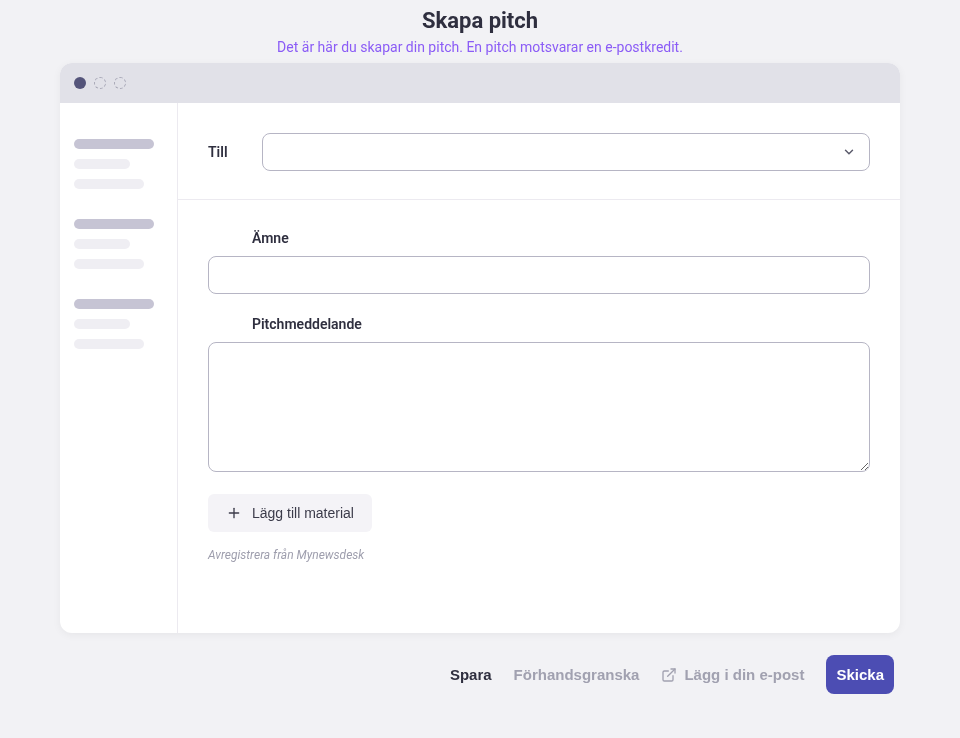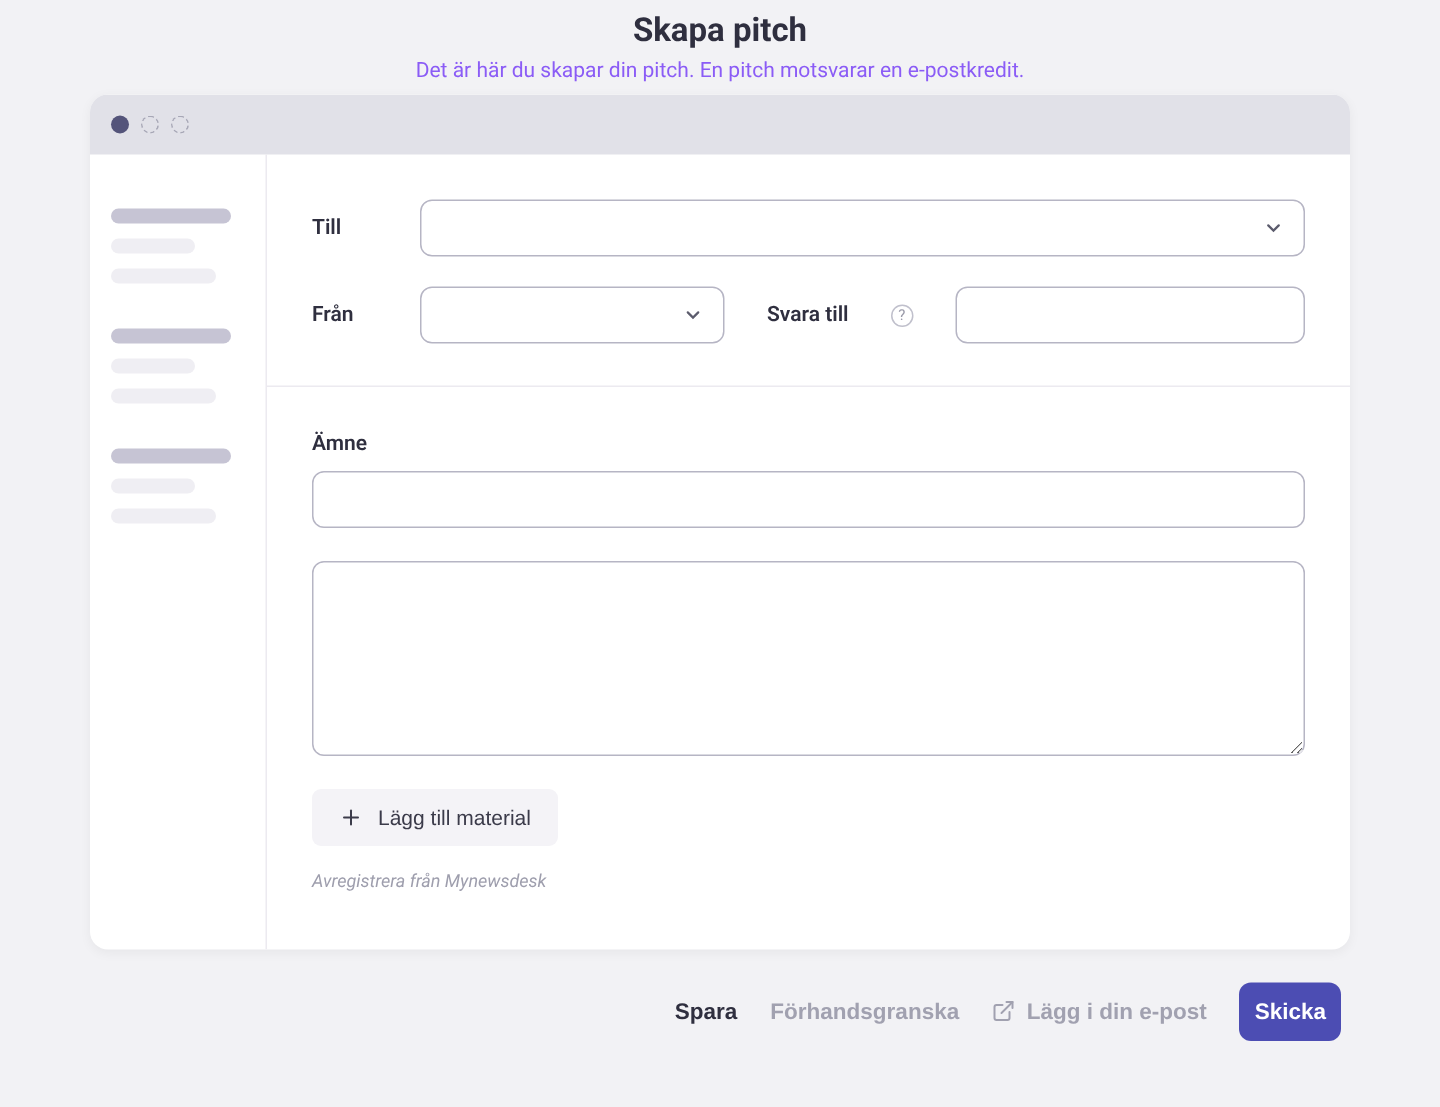--- a/index.html
+++ b/index.html
@@ -107,21 +107,21 @@
       padding: 30px 30px 28px 30px;
     }
 
     .section + .section {
       border-top: 1px solid #eceaf0;
     }
 
     .row {
       display: flex;
       align-items: center;
-      gap: 28px;
+      gap: 10px;
       margin-bottom: 20px;
     }
     .row:last-child { margin-bottom: 0; }
 
     .label {
       font-size: 14px;
       font-weight: 600;
       color: #2f2f3f;
       min-width: 44px;
     }
@@ -178,20 +178,21 @@
       color: #9999a8;
       cursor: help;
     }
 
     .block-label {
       font-size: 14px;
       font-weight: 600;
       color: #2f2f3f;
       margin-bottom: 10px;
       display: block;
+      margin-left: 44px;
     }
 
     textarea {
       resize: both;
       min-height: 130px;
     }
 
     .add-material-btn {
       margin-top: 18px;
       background: #f4f3f7;
@@ -224,21 +225,21 @@
       padding: 22px 6px 0 0;
     }
 
     .footer-btn {
       font-size: 15px;
       font-weight: 600;
       background: none;
       border: none;
       cursor: pointer;
       display: inline-flex;
-      align-items: flex-start;
+      align-items: center;
       gap: 7px;
     }
 
     .btn-dark { color: #2f2f3f; }
     .btn-muted { color: #a1a1b0; font-weight: 700; }
 
     .btn-primary {
       background: #4c4db3;
       color: #fff;
       padding: 11px 10px;
@@ -297,45 +298,30 @@
                 <span></span>
               </div>
             <span class="chevron">
               <svg width="14" height="14" viewBox="0 0 24 24" fill="none" stroke="currentColor" stroke-width="2.5" stroke-linecap="round">
                   <polyline points="6 9 12 15 18 9"></polyline>
                 </svg>
             </span>
           </div>
         </div>
 
-        <div class="row">
-          <span class="label">Från</span>
-          <div class="select-wrap" style="max-width:256px;">
-            <div class="pseudo-select">
-                <span></span>
-              </div>
-            <span class="chevron">
-              <svg width="14" height="14" viewBox="0 0 24 24" fill="none" stroke="currentColor" stroke-width="2.5" stroke-linecap="round">
-                  <polyline points="6 9 12 15 18 9"></polyline>
-                </svg>
-            </span>
-          </div>
-          <span class="label-inline">Svara till</span>
-          <span class="help-icon">?</span>
-          <input type="text" style="flex: 1 1 0%;" value="">
-        </div>
       </div>
 
       <div class="section">
         <div class="field-group">
           <label class="block-label">Ämne</label>
           <input type="text" value="" style="">
         </div>
 
         <div class="field-group">
+          <label class="block-label">Pitchmeddelande</label>
           <textarea style=""></textarea>
         </div>
 
         <button class="add-material-btn">
           <span class="plus">
             <svg width="16" height="16" viewBox="0 0 24 24" fill="none" stroke="currentColor" stroke-width="2" stroke-linecap="round">
                 <line x1="12" y1="5" x2="12" y2="19"></line>
                 <line x1="5" y1="12" x2="19" y2="12"></line>
               </svg>
           </span>

